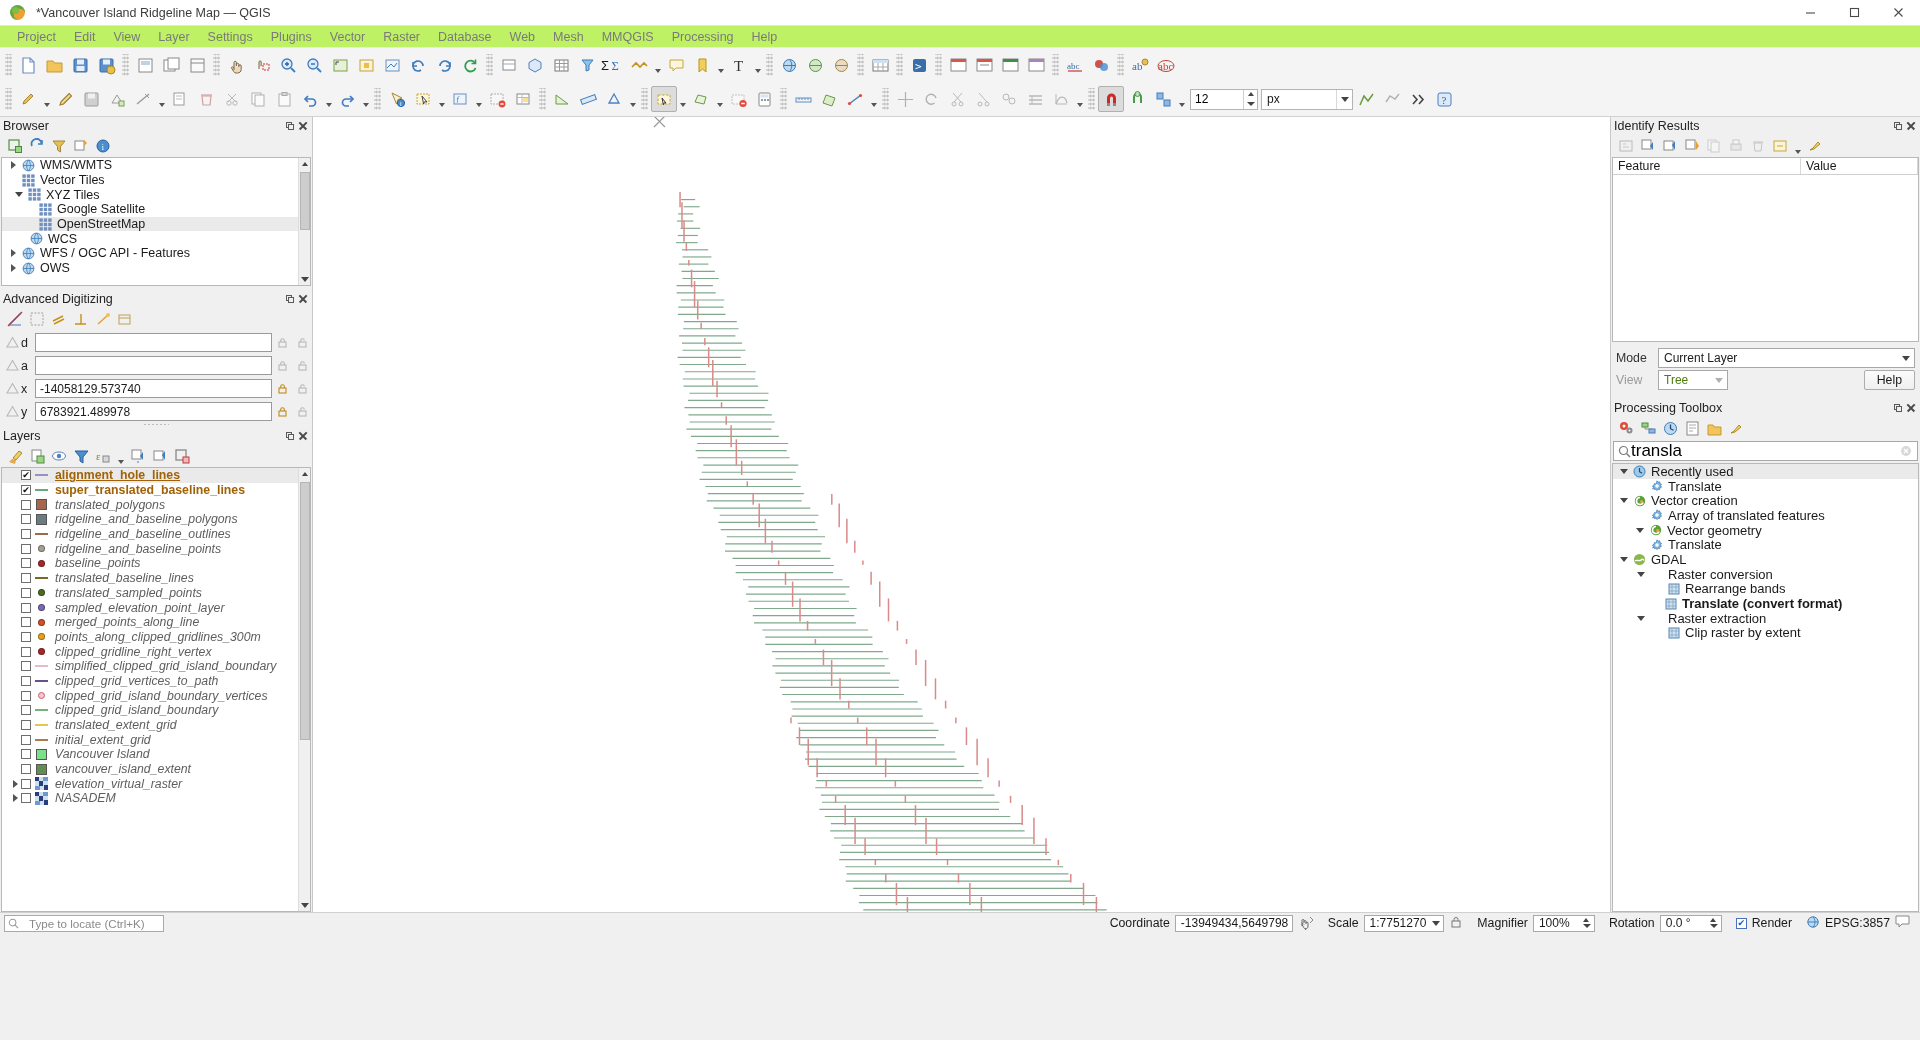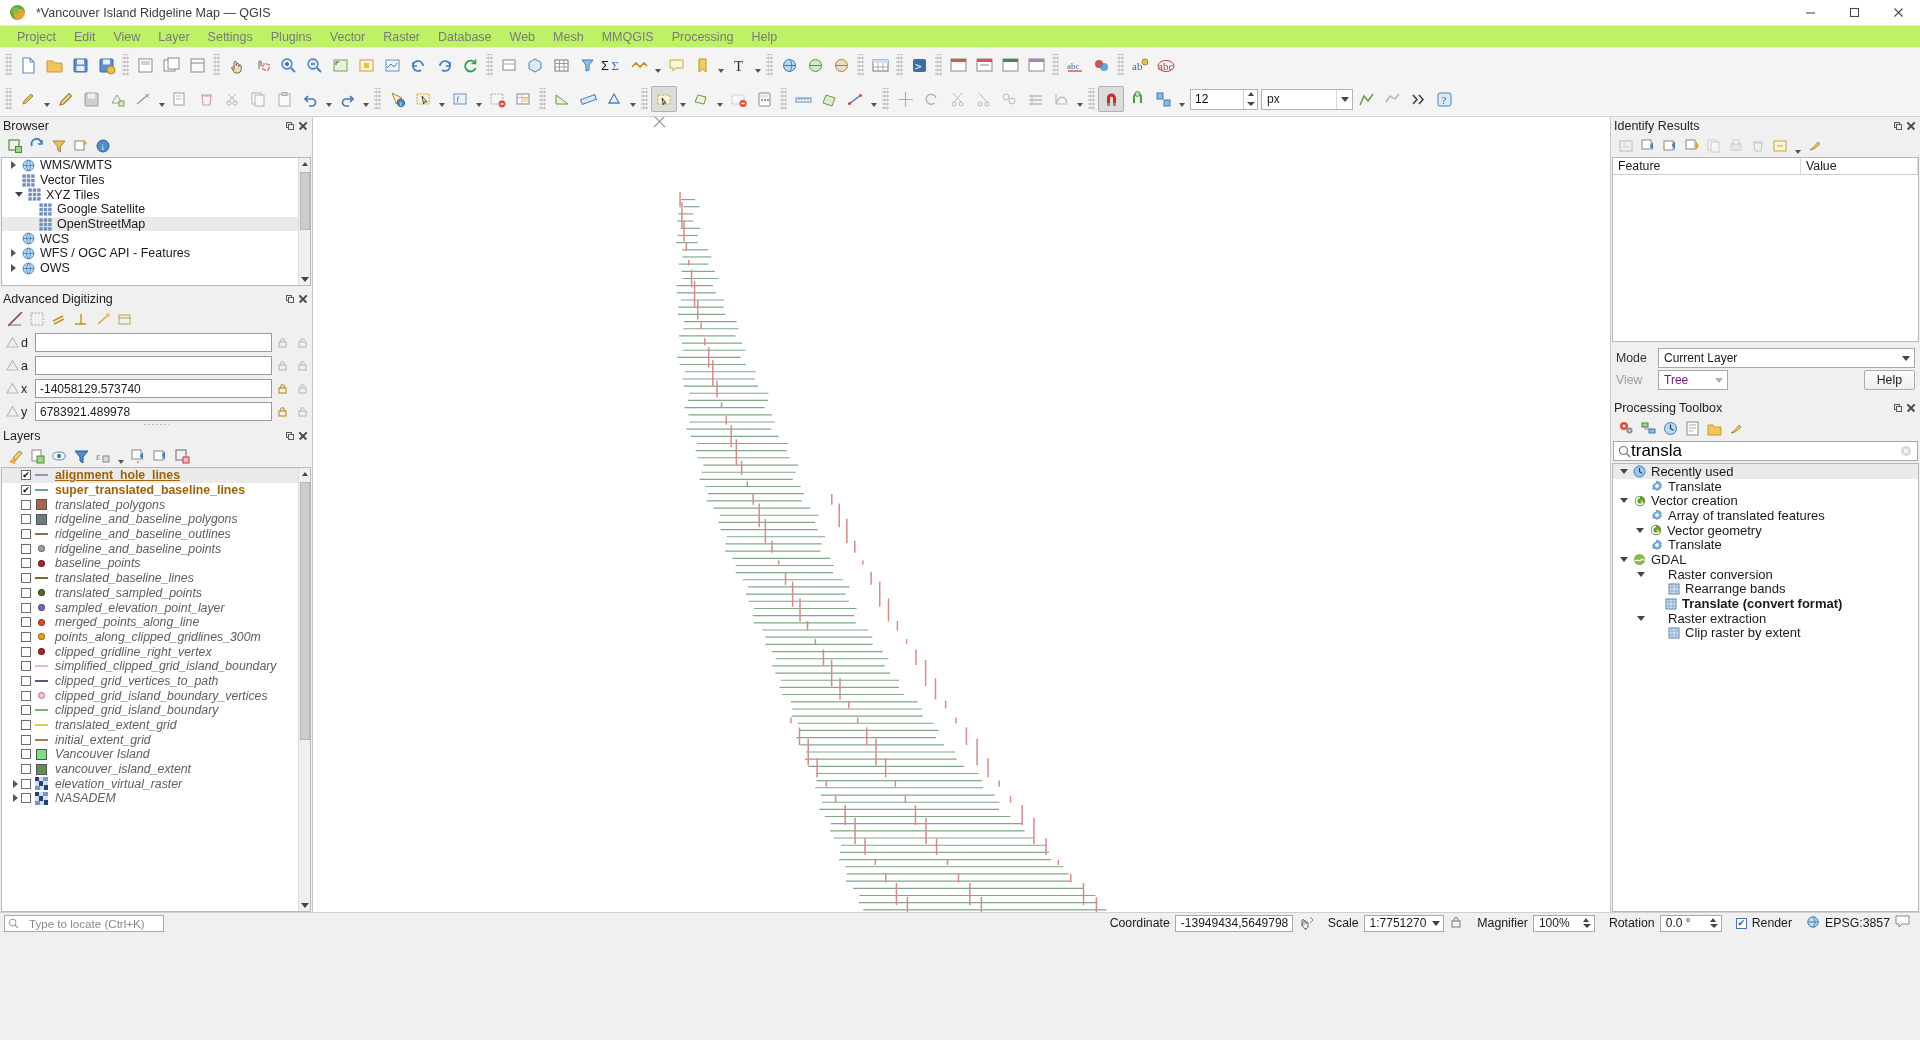--- a/index.html
+++ b/index.html
@@ -879,21 +879,21 @@
                   <rect x="0.4" y="4.800000000000001" width="3.4" height="3.4" fill="#6e8fc0"></rect>
                   <rect x="4.800000000000001" y="4.800000000000001" width="3.4" height="3.4" fill="#6e8fc0"></rect>
                   <rect x="9.200000000000001" y="4.800000000000001" width="3.4" height="3.4" fill="#6e8fc0"></rect>
                   <rect x="0.4" y="9.200000000000001" width="3.4" height="3.4" fill="#6e8fc0"></rect>
                   <rect x="4.800000000000001" y="9.200000000000001" width="3.4" height="3.4" fill="#6e8fc0"></rect>
                   <rect x="9.200000000000001" y="9.200000000000001" width="3.4" height="3.4" fill="#6e8fc0"></rect>
                 </svg>
               </span>
               <span class="tlabel">OpenStreetMap</span>
             </div>
-            <div class="trow" style="padding-left: 4px;">
+            <div class="trow" style="padding-left: 12px;">
               <span class="texp"></span>
               <span class="ticon">
                 <svg width="13" height="13" viewBox="0 0 13 13">
                   <circle cx="6.5" cy="6.5" r="5.4" fill="#bcd9f0" stroke="#3d7cb7" stroke-width=".9"></circle>
                   <path d="M1.1 6.5h10.8M6.5 1.1c2.5 2.6 2.5 8.2 0 10.8M6.5 1.1c-2.5 2.6-2.5 8.2 0 10.8" fill="none" stroke="#3d7cb7" stroke-width=".8"></path>
                 </svg>
               </span>
               <span class="tlabel">WCS</span>
             </div>
             <div class="trow" style="padding-left: 4px;">
@@ -1617,21 +1617,21 @@
         <span class="fl">Mode</span>
         <span class="fcombo">
           <span>Current Layer</span>
           <span class="ca">
               <i class="tri-dn"></i>
             </span>
         </span>
       </div>
       <div class="fieldrow">
         <span class="fl" style="color:#9a9a9a;">View</span>
-        <span class="fcombo" style="flex:0 0 70px;color:#701a75;">
+        <span class="fcombo" style="flex:0 0 70px;color:#4d7c0f;">
           <span>Tree</span>
           <span class="ca">
               <i class="tri-dn" style="border-top-color:#b0b0b0"></i>
             </span>
         </span>
         <span style="flex:1"></span>
         <span class="btn">Help</span>
       </div>
 
       <div class="panel-title" style="margin-top:8px;">

